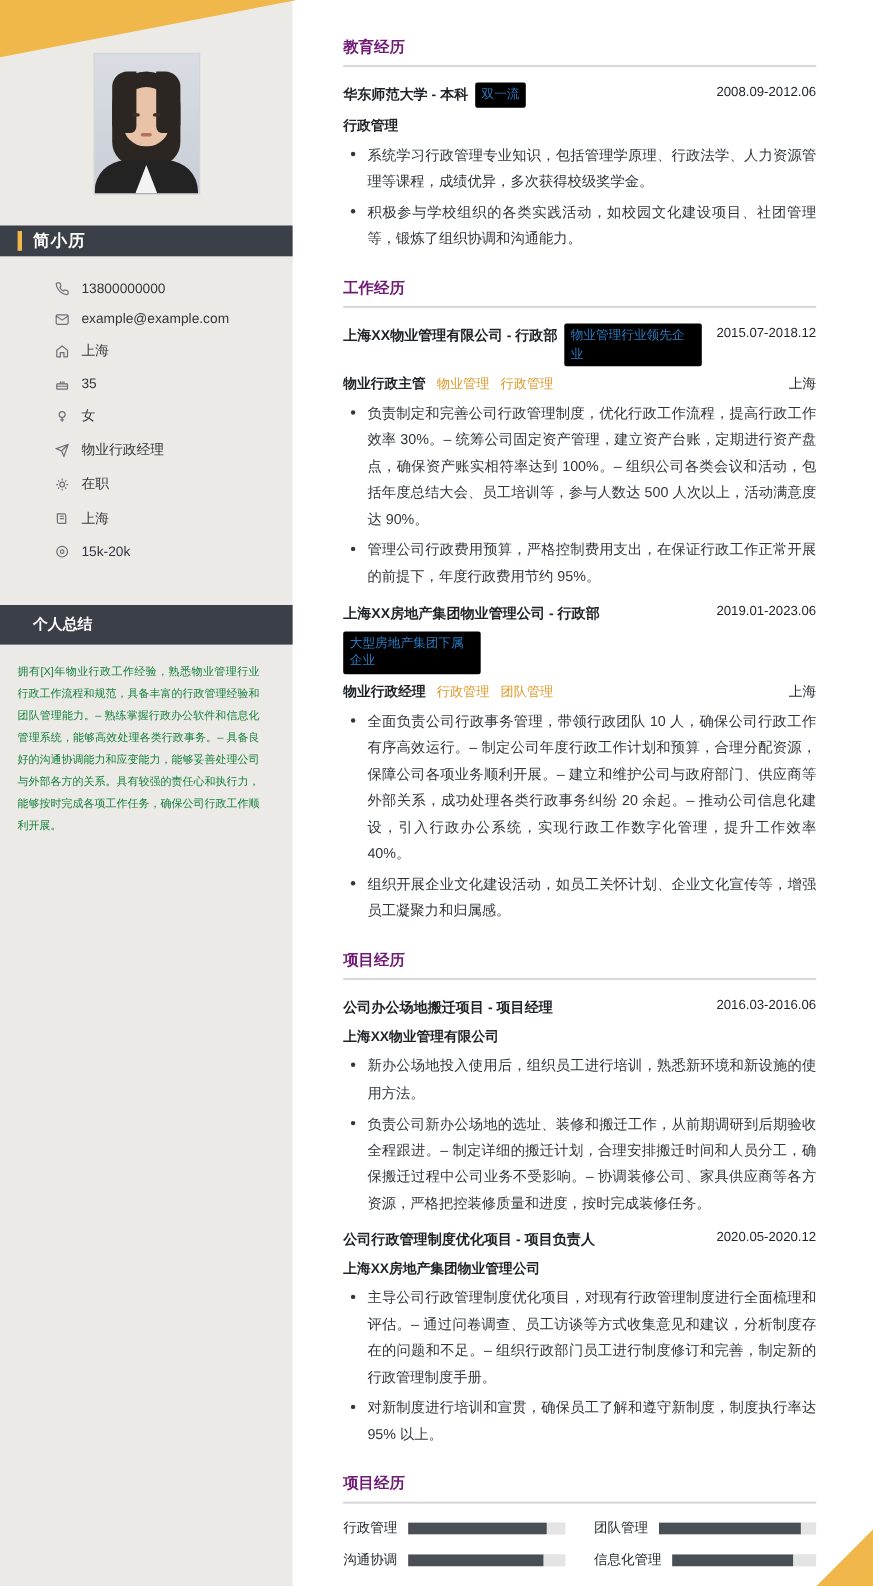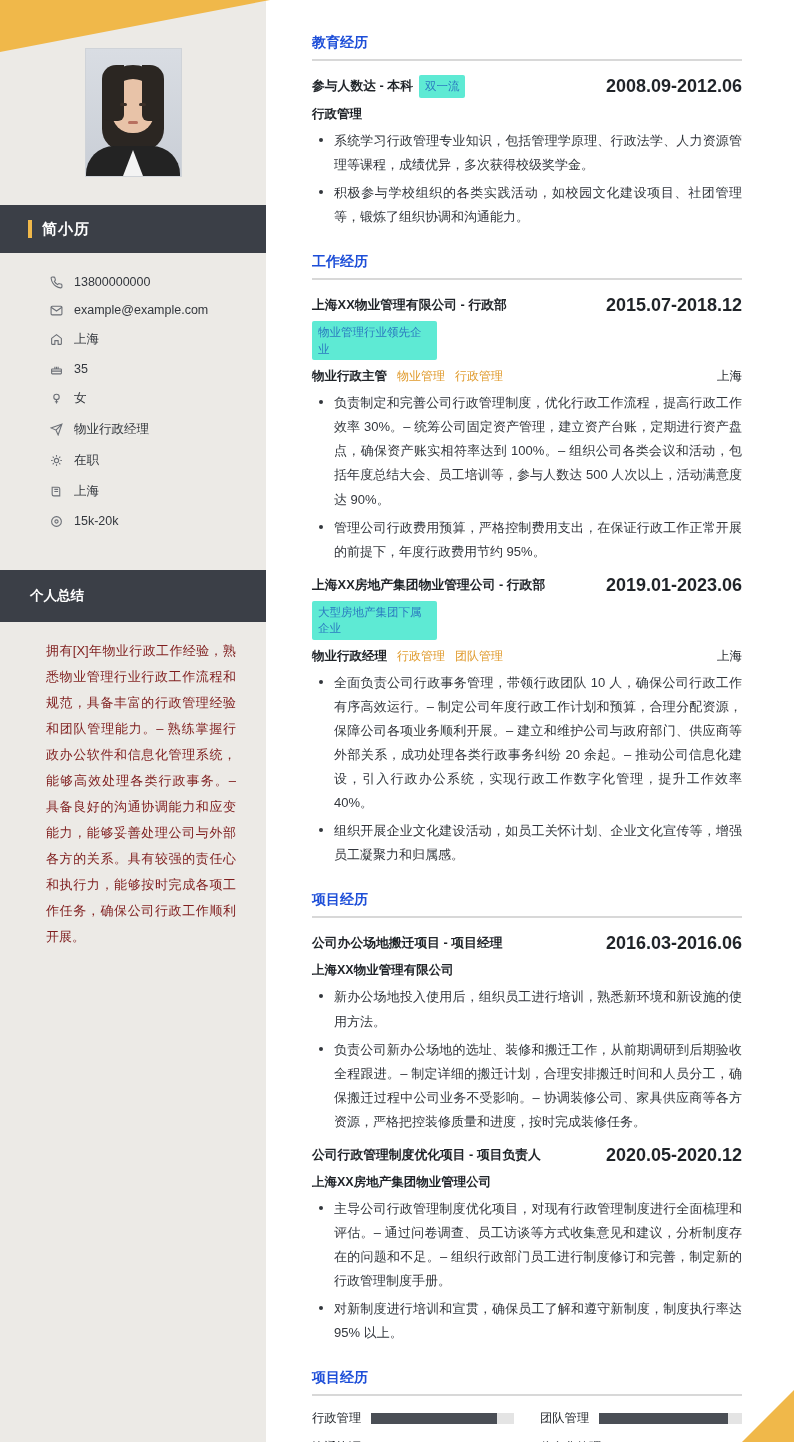--- a/index.html
+++ b/index.html
@@ -77,24 +77,24 @@
     width:94px; height:30px; background:#232323; border-radius:28px 28px 0 0;
   }
   .photo .collar {
     position:absolute; bottom:0; left:50%; transform:translateX(-50%);
     width:20px; height:26px; background:#f3f3f3; clip-path: polygon(50% 0, 100% 100%, 0 100%);
   }
 
   .name-bar {
     margin-top: 28px;
     background: #3b3f47;
-    height: 48px;
+    height: 28px;
     display: flex;
     align-items: center;
-    padding-left: 28px;
+    padding-left: 16px;
   }
   .name-bar .accent {
     width: 4px; height: 18px; background: #f0b84a; margin-right: 10px;
   }
   .name-bar .name {
     color: #ffffff; font-size: 15px; font-weight: bold; letter-spacing: 1px;
   }
 
   .contact-list { padding: 22px 0 10px 30px; margin-left: 20px; }
   .contact-item {
@@ -104,66 +104,66 @@
   }
   .contact-item .ic {
     width: 18px; flex: 0 0 18px; color: #6b6f76;
     display:inline-flex; align-items:center; justify-content:flex-start;
   }
   .contact-item .ic svg { display:block; }
   .contact-item .txt { margin-left: 6px; }
 
   .section-bar {
     background: #3b3f47;
-    height: 52px;
+    height: 36px;
     display: flex; align-items: center;
     padding-left: 30px;
     margin-top: 18px;
   }
   .section-bar .t { color:#fff; font-size:13.5px; font-weight:bold; }
 
   .summary {
-    padding: 16px 30px 0 46px;
-    font-size: 13px;
+    padding: 16px 30px 0 16px;
+    font-size: 10px;
     line-height: 2.0;
-    color: #7f1d1d;
+    color: #15803d;
     text-align: justify;
   }
 
   
   .main {
     flex: 1;
     padding: 34px 52px 0 46px;
     position: relative;
   }
   .sec-title {
-    font-size: 14px; font-weight: bold; color: #1d4ed8;
+    font-size: 14px; font-weight: bold; color: #701a75;
     padding-bottom: 7px;
     border-bottom: 2px solid #d8d8d8;
     margin-bottom: 14px;
   }
   .sec-title.mt { margin-top: 24px; }
 
   .entry { margin-bottom: 10px; }
   .entry-head {
     display: flex; align-items: flex-start; justify-content: space-between;
     gap: 10px;
   }
   .entry-head .left {
     font-size: 12.8px; font-weight: bold; color: #1f2328; line-height:1.65;
     display:flex; flex-wrap:wrap; align-items:flex-start; gap:6px;
     max-width: 330px;
   }
   .entry-head .date {
-    font-size: 18px; font-weight: bold; color: #1f2328; white-space: nowrap;
+    font-size: 12px; font-weight: normal; color: #1f2328; white-space: nowrap;
     padding-top:1px;
   }
   .tag-blue {
     display:inline-block;
-    background:#5eead4; color:#2b7bc0;
+    background:#000000; color:#2b7bc0;
     font-size:11.5px; font-weight:normal;
     padding:3px 6px; border-radius:2px; line-height:1.45;
     max-width:125px;
   }
   .sub-row {
     display:flex; align-items:center; justify-content:space-between;
     margin-top: 8px; margin-bottom: 6px; gap:8px;
   }
   .sub-left { display:flex; align-items:center; flex-wrap:wrap; gap:10px; }
   .role { font-size:12.5px; font-weight:bold; color:#1f2328; }
@@ -340,21 +340,21 @@
     <div class="summary">拥有[X]年物业行政工作经验，熟悉物业管理行业行政工作流程和规范，具备丰富的行政管理经验和团队管理能力。– 熟练掌握行政办公软件和信息化管理系统，能够高效处理各类行政事务。– 具备良好的沟通协调能力和应变能力，能够妥善处理公司与外部各方的关系。具有较强的责任心和执行力，能够按时完成各项工作任务，确保公司行政工作顺利开展。</div>
 
   </aside>
 
   <main class="main">
 
     <div class="sec-title">教育经历</div>
     <div class="entry">
       <div class="entry-head">
         <div class="left">
-          <span>参与人数达 - 本科</span>
+          <span>华东师范大学 - 本科</span>
           <span class="tag-blue">双一流</span>
         </div>
         <div class="date">2008.09-2012.06</div>
       </div>
       <div class="plain-sub">行政管理</div>
       <ul class="bullets">
         <li>系统学习行政管理专业知识，包括管理学原理、行政法学、人力资源管理等课程，成绩优异，多次获得校级奖学金。</li>
         <li>积极参与学校组织的各类实践活动，如校园文化建设项目、社团管理等，锻炼了组织协调和沟通能力。</li>
       </ul>
     </div>

